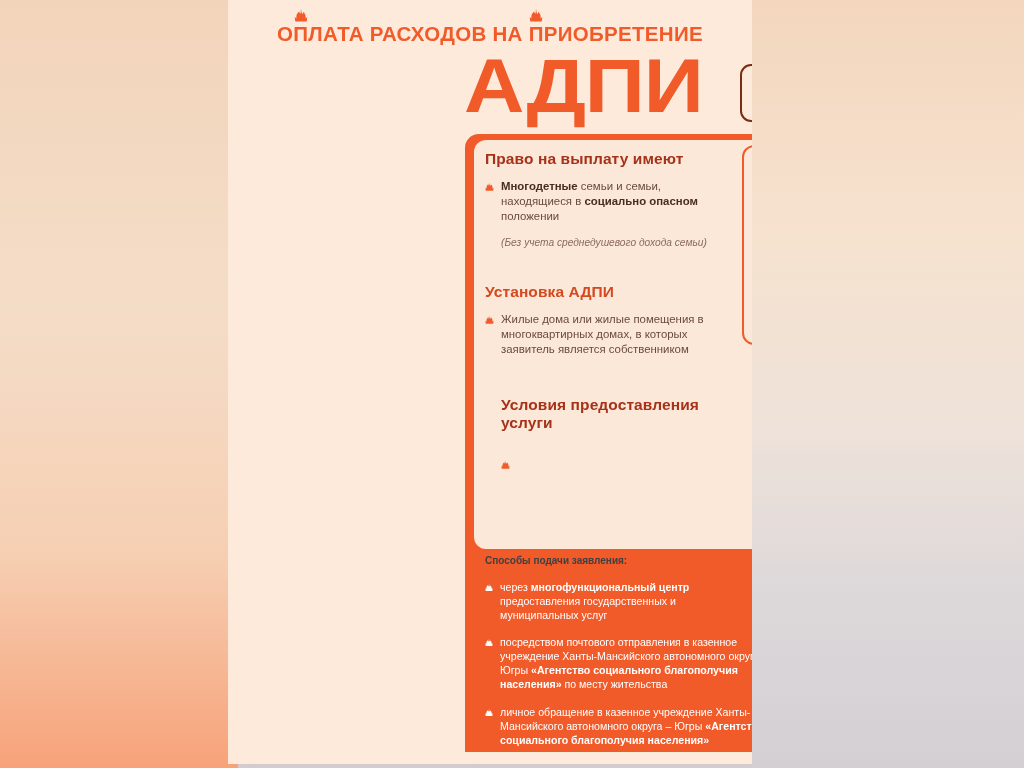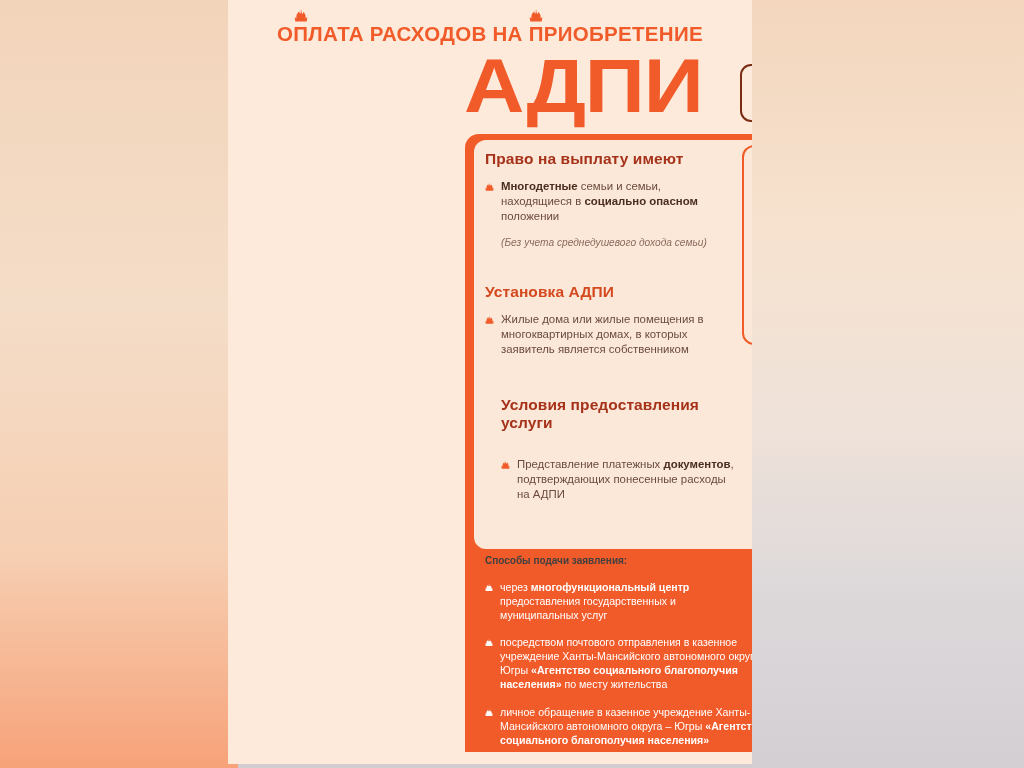--- a/index.html
+++ b/index.html
@@ -168,21 +168,20 @@
   </div>
 
   <div id="blk-cond">
     <div class="h2 dark">Условия предоставления услуги</div>
     <div class="blk-gap"></div>
     <div class="bullet-gap" style="height:14px"></div>
     <div class="bullet-row">
       <svg class="flame-bullet" viewBox="0 0 24 26">
           <path d="M12 0c1.5 4.5 0.2 6.4 2.6 8.6 1.1-1.1 1.3-2.7 1.2-4 2.6 2.4 4.3 5.6 4.3 9.1 0 .9-.1 1.8-.3 2.6l3.2-2.6-1.1 8.1H2.1L1 13.7l3.2 2.6c-.2-.8-.3-1.7-.3-2.6 0-4 2-7.6 5.4-10-.3 1.8.1 3.5 1.1 4.6C13 5.9 11 3.3 12 0z" fill="#f15a29"></path>
         </svg>
-      <div class="btxt" style="max-width:222px"><span>Представление платежных </span><b>документов</b><span>, подтверждающих понесенные расходы на АДПИ</span></div>
     </div>
   </div>
 
   <div class="pay-box">
     
     
     
     
   </div>
 

